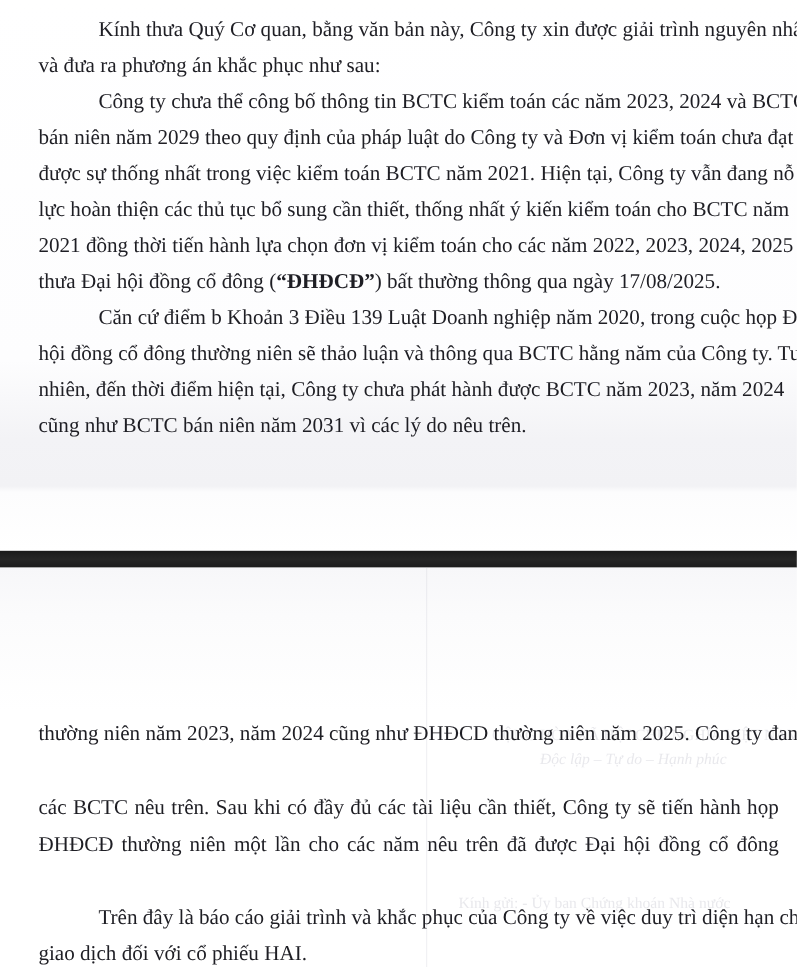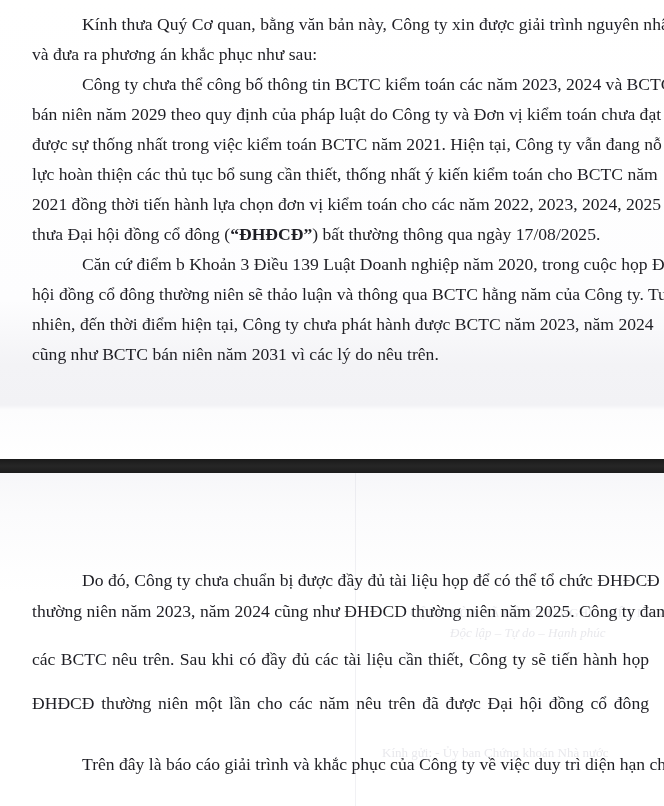--- a/index.html
+++ b/index.html
@@ -95,18 +95,18 @@
 </div>
 
 <div class="separator"></div>
 
 <div class="page page-bottom">
   <div class="bleed"></div>
   <div class="bleed-text" style="left:410px; top:132px;">CỘNG HÒA XÃ HỘI CHỦ NGHĨA VIỆT NAM</div>
   <div class="bleed-text" style="left:450px; top:152px;font-style:italic;">Độc lập – Tự do – Hạnh phúc</div>
   <div class="bleed-text" style="left:382px; top:272px;text-align:center;">Kính gửi: - Ủy ban Chứng khoán Nhà nước</div>
 
-  <div class="line indent" style="top:96px">Do đó, Công ty chưa chuẩn bị được đầy đủ tài liệu họp để có thể tổ chức ĐHĐCĐ</div>
   <div class="line" style="top:127px">thường niên năm 2023, năm 2024 cũng như ĐHĐCD thường niên năm 2025. Công ty đang</div>
-  <div class="line" style="top:175px">các BCTC nêu trên. Sau khi có đầy đủ các tài liệu cần thiết, Công ty sẽ tiến hành họp</div>
+  <div class="line" style="top:188px">các BCTC nêu trên. Sau khi có đầy đủ các tài liệu cần thiết, Công ty sẽ tiến hành họp</div>
   <div class="line" style="top:219px">ĐHĐCĐ thường niên một lần cho các năm nêu trên đã được Đại hội đồng cổ đông</div>
   <div class="line indent" style="top:280px">Trên đây là báo cáo giải trình và khắc phục của Công ty về việc duy trì diện hạn chế</div>
+  <div class="line last" style="top:310px">giao dịch đối với cổ phiếu HAI.</div>
 </div>
 
 </body></html>

